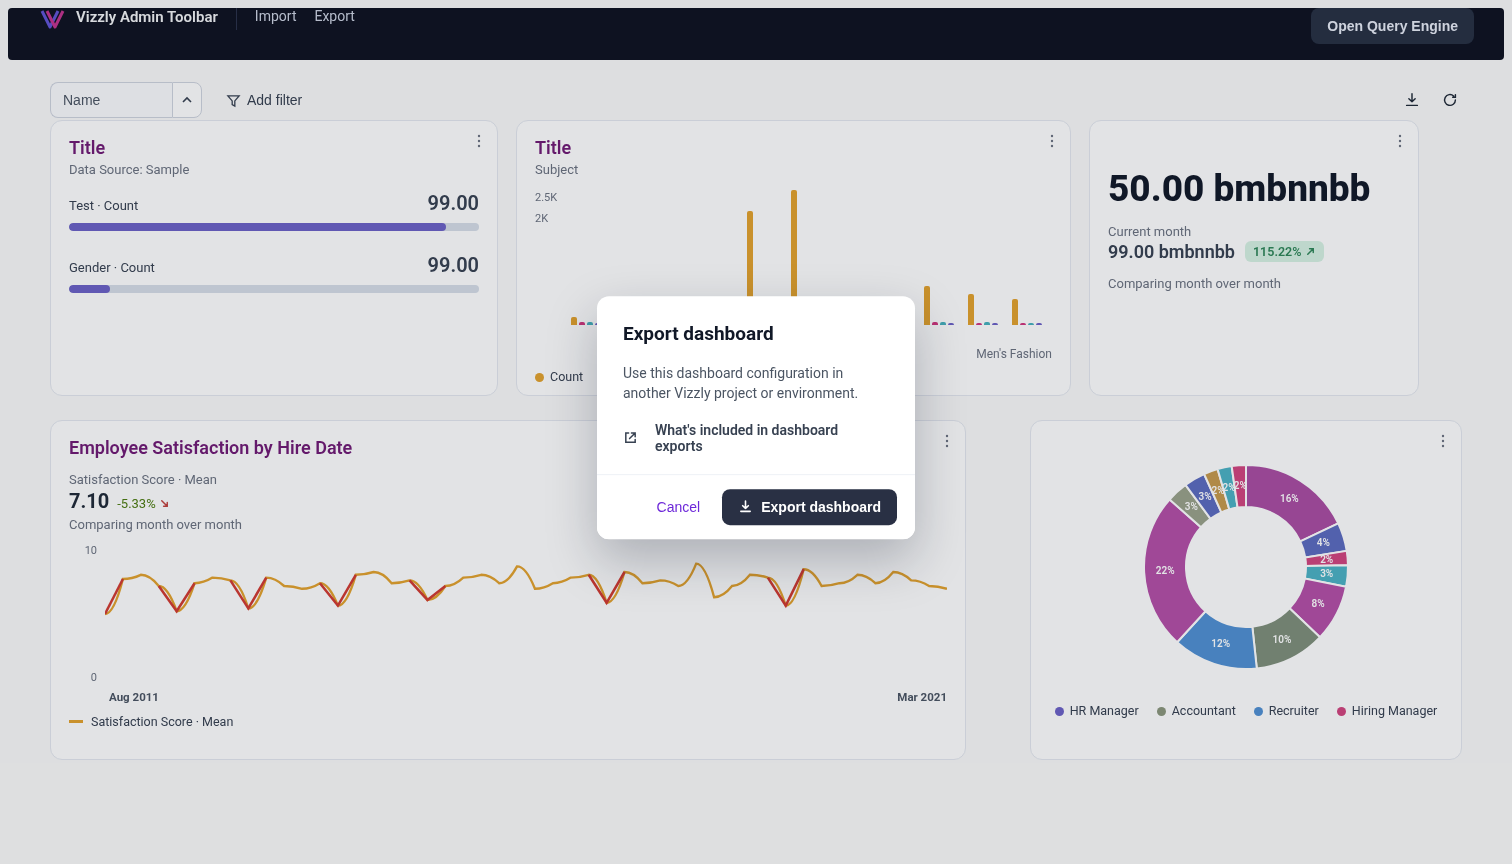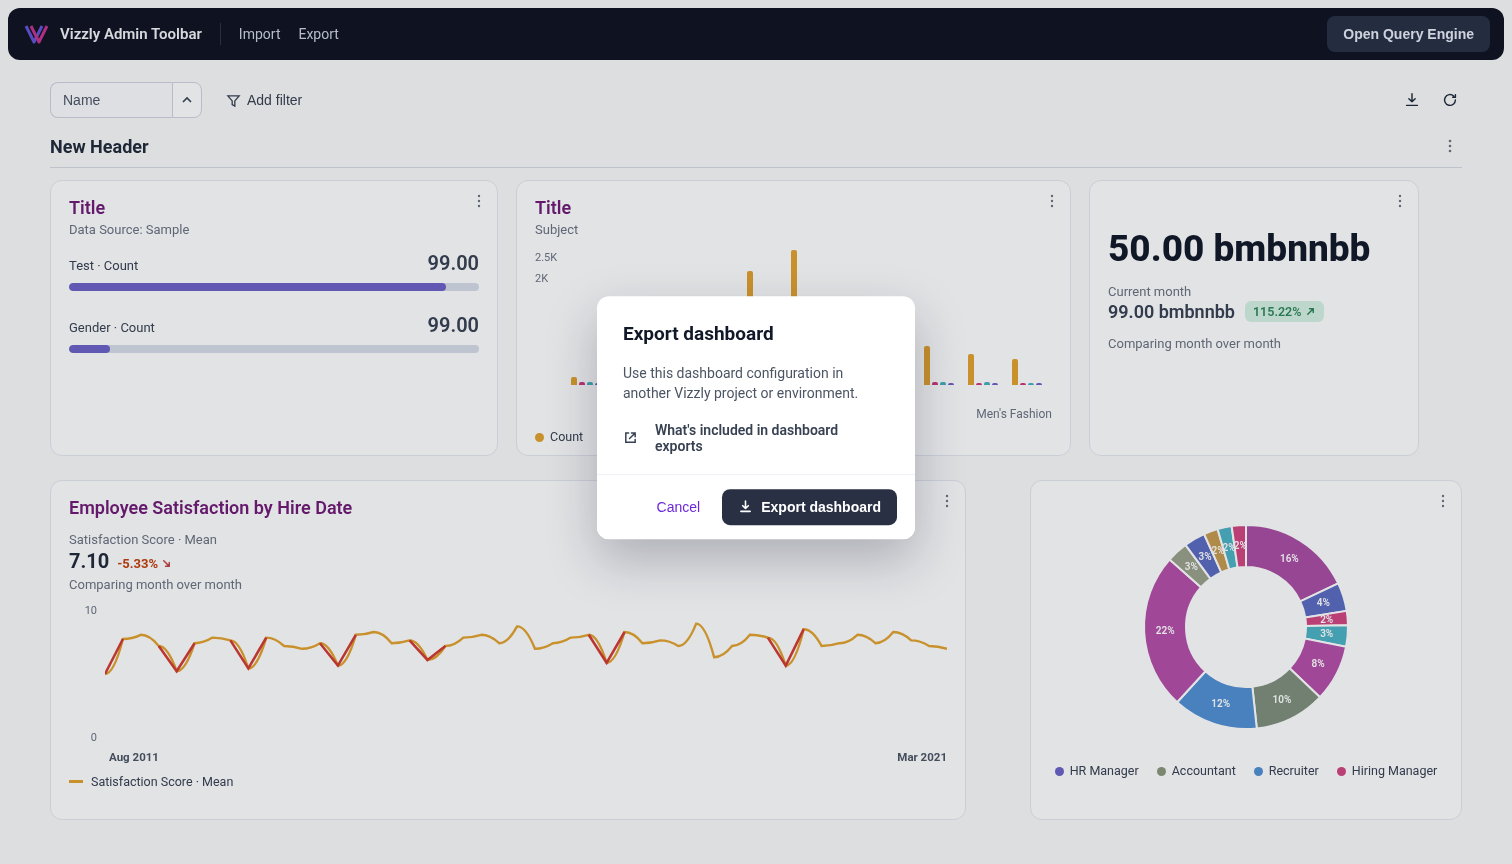--- a/index.html
+++ b/index.html
@@ -2,21 +2,21 @@
 <html><head>
 <meta charset="utf-8">
 <style>
   * { box-sizing: border-box; margin: 0; padding: 0; }
   html, body { width: 1512px; height: 864px; font-family: -apple-system, BlinkMacSystemFont, "Segoe UI", Roboto, Helvetica, Arial, sans-serif; background: #fafafa; color: #1f2937; }
   body { position: relative; overflow: hidden; }
 
   
   .admin-toolbar {
     position: absolute; top: 8px; left: 8px; right: 8px; height: 52px;
-    background: #0e1220; border-radius: 12px; display: flex; align-items: center; padding: 0 14px;
+    background: #0e1220; border-radius: 4px; display: flex; align-items: flex-start; padding: 0 30px;
     color: #e5e7eb;
   }
   .admin-logo { width: 28px; height: 22px; display: inline-flex; align-items: center; justify-content: center; margin-right: 10px; }
   .admin-title { font-size: 15px; font-weight: 600; color: #f3f4f6; }
   .admin-divider { width: 1px; height: 22px; background: #2b314a; margin: 0 18px; }
   .admin-link { font-size: 14px; color: #cdd3e2; margin-right: 18px; cursor: pointer; }
   .admin-right { margin-left: auto; }
   .open-qe {
     background: #273043; color: #e8ecf6; border: none; border-radius: 8px;
     padding: 10px 16px; font-size: 14px; font-weight: 600; cursor: pointer;
@@ -88,21 +88,21 @@
   .badge-up { background: #d7f2e3; color: #2f8759; font-size: 12.5px; font-weight: 600; padding: 3px 8px; border-radius: 6px; display: inline-flex; align-items: center; gap: 4px; }
   .kpi-foot { font-size: 13px; color: #6b7280; margin-top: 14px; }
 
   
   .row2 { margin-top: 24px; display: flex; gap: 18px; justify-content: space-between; }
   .card-d { width: 916px; height: 340px; }
   .card-e { width: 432px; height: 340px; }
 
   .d-sub { font-size: 13px; color: #6b7280; margin-top: 14px; }
   .d-val { font-size: 20px; font-weight: 700; color: #1f2937; margin-top: 2px; display: inline-flex; align-items: baseline; gap: 8px; }
-  .d-change { color: #c2410c; font-size: 13px; font-weight: 700; }
+  .d-change { color: #4d7c0f; font-size: 13px; font-weight: 400; }
   .d-foot { font-size: 13px; color: #6b7280; margin-top: 4px; }
   .line-chart { position: relative; height: 160px; margin-top: 12px; }
   .y-ticks { position: absolute; left: 0; top: 0; bottom: 20px; width: 28px; display: flex; flex-direction: column; justify-content: space-between; font-size: 11px; color: #6b7280; text-align: right; }
   .x-ticks { position: absolute; left: 40px; right: 0; bottom: 0; display: flex; justify-content: space-between; font-size: 11.5px; font-weight: 700; color: #4b5563; }
   .d-legend { font-size: 12.5px; color: #374151; margin-top: 10px; display: flex; align-items: center; gap: 8px; }
   .lg-line { width: 14px; height: 3px; background: #e3a22d; display: inline-block; }
 
   
   .donut-wrap { display: flex; justify-content: center; margin-top: 10px; }
   .donut-legend { display: flex; flex-wrap: wrap; gap: 18px; justify-content: center; margin-top: 16px; font-size: 12.5px; color: #374151; }
@@ -165,31 +165,20 @@
           </svg>
       </button>
       <button class="icon-btn">
         <svg width="18" height="18" viewBox="0 0 20 20">
             <path d="M16 10a6 6 0 1 1-2-4.5M16 4v3h-3" fill="none" stroke="#1f2937" stroke-width="1.6" stroke-linecap="round"></path>
           </svg>
       </button>
     </div>
   </div>
 
-  <div class="header-block">
-    <button class="icon-btn header-menu" style="margin-top:-2px;">
-      <svg width="16" height="16" viewBox="0 0 16 16">
-          <circle cx="8" cy="3" r="1.3" fill="#6b7280"></circle>
-          <circle cx="8" cy="8" r="1.3" fill="#6b7280"></circle>
-          <circle cx="8" cy="13" r="1.3" fill="#6b7280"></circle>
-        </svg>
-    </button>
-    <h2>New Header</h2>
-    <div class="header-rule"></div>
-  </div>
 
   <div class="grid-row">
 
     <div class="card card-a">
       <button class="ellipsis">
         <svg width="16" height="16" viewBox="0 0 16 16">
             <circle cx="8" cy="3" r="1.2" fill="#6b7280"></circle>
             <circle cx="8" cy="8" r="1.2" fill="#6b7280"></circle>
             <circle cx="8" cy="13" r="1.2" fill="#6b7280"></circle>
           </svg>

